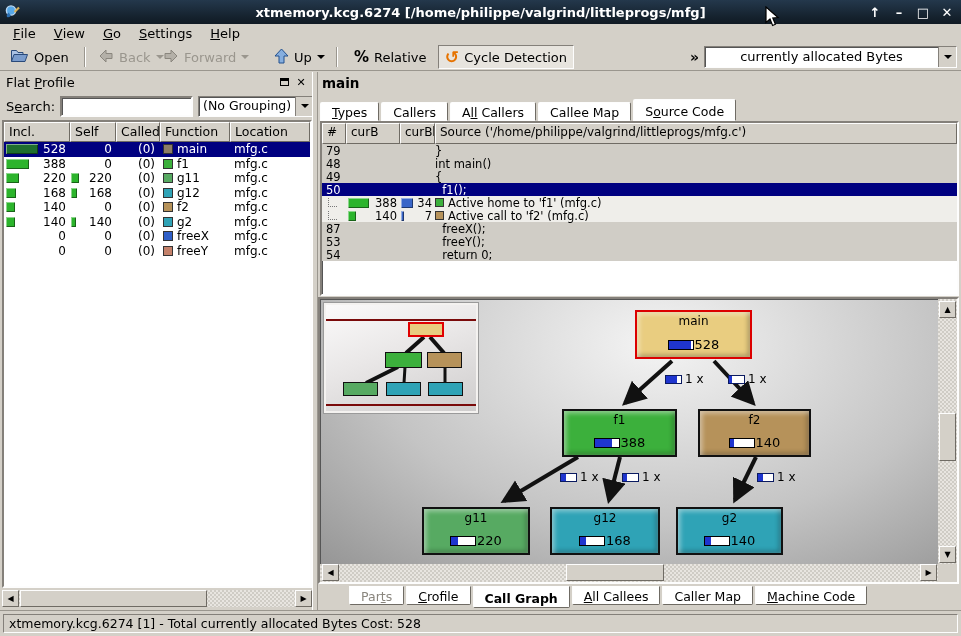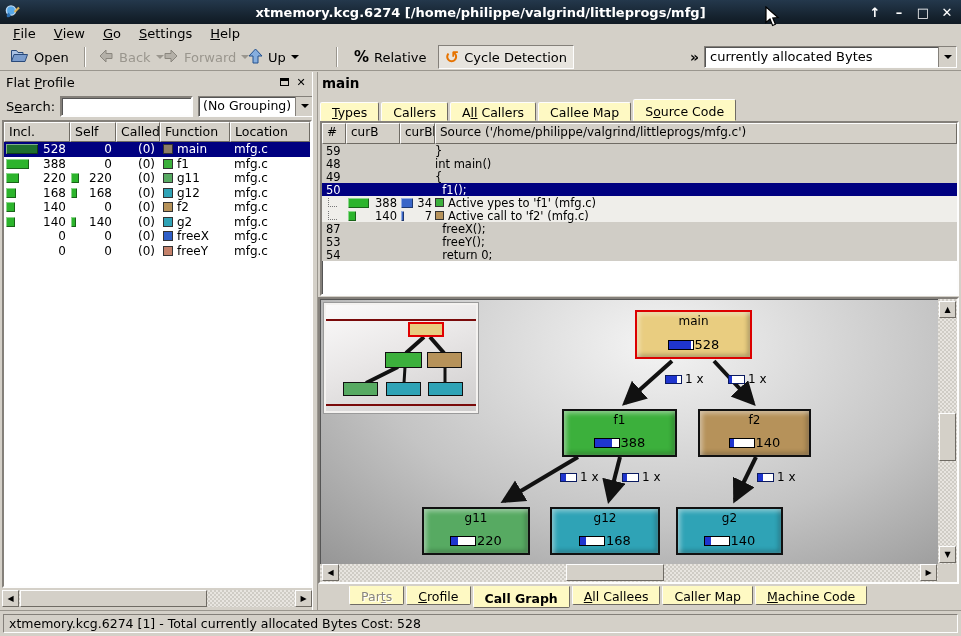--- a/index.html
+++ b/index.html
@@ -28,21 +28,21 @@
   .tbtn { position:absolute; top:2px; height:24px; display:flex; align-items:center; gap:5px; padding:0 6px; }
   .tsep { position:absolute; top:4px; width:2px; height:20px; border-left:1px solid #9a968e; border-right:1px solid #fff; }
   .disab { color:#9a968e; }
   .caret { width:0; height:0; border:4px solid transparent; border-top-color:#000; margin-top:4px; }
   .caret.gray { border-top-color:#9a968e; }
   .checked { background:#e7e4de; border:1px solid; border-color:#84807a #fdfdfd #fdfdfd #84807a; }
   .cycleglyph { color:#e67300; font-size:17px; font-weight:bold; line-height:17px; }
   .pct { font-weight:bold; font-size:15px; }
   .overflow { font-weight:bold; font-size:14px; }
   .combo { position:absolute; display:flex; background:#fff; border:1px solid; border-color:#84807a #fdfdfd #fdfdfd #84807a; box-shadow:inset 1px 1px 0 #555; }
-  .combo .val { flex:1; padding:2px 5px; white-space:nowrap; overflow:hidden; }
+  .combo .val { flex:1; padding:2px 5px; white-space:nowrap; overflow:hidden;text-align:center; }
   .combo .arrowbtn { width:18px; background:#d4d0c8; border-left:1px solid #84807a; display:flex; align-items:center; justify-content:center; }
 
   
   .dockhead { left:2px; top:72px; width:310px; height:20px; display:flex; align-items:center; padding:0 4px; }
   .dockhead .title { flex:1; }
   .dockicon { width:14px; height:14px; display:flex; align-items:center; justify-content:center; font-size:11px; margin-left:3px; }
   .floatglyph { width:9px; height:8px; border:1px solid #000; border-top-width:3px; }
   .searchrow { left:2px; top:94px; width:310px; height:24px; display:flex; align-items:center; gap:5px; padding:0 4px; }
   .searchrow input { width:133px; height:21px; border:2px solid; border-color:#84807a #fdfdfd #fdfdfd #84807a; box-shadow:inset 1px 1px 0 #555; font:12px "DejaVu Sans",sans-serif; padding:0 3px; background:#fff; }
   .grpcombo { width:117px; height:21px; }
@@ -66,21 +66,21 @@
   .fpscroll { left:2px; top:590px; width:310px; height:17px; }
 
   
   .sb { background:#d4d0c8; background-image:conic-gradient(#e8e5e0 25%,#cfccc5 0 50%,#e8e5e0 0 75%,#cfccc5 0); background-size:4px 4px; position:absolute; }
   .sbbtn { position:absolute; background:#d4d0c8; border:1px solid; border-color:#fdfdfd #6f6b64 #6f6b64 #fdfdfd; display:flex; align-items:center; justify-content:center; font-size:8px; color:#000; }
   .sbthumb { position:absolute; background:#d4d0c8; border:1px solid; border-color:#fdfdfd #6f6b64 #6f6b64 #fdfdfd; }
 
   
   .fnheader { left:322px; top:75px; font-weight:bold; font-size:13.5px; }
   .tabbar { left:320px; top:99px; height:22px; display:flex; align-items:flex-end; }
-  .tab { background:#fef9c3; border:1px solid; border-color:#fdfdfd #6f6b64 transparent #fdfdfd; padding:2px 11px 3px; height:19px; font-size:12.5px; white-space:nowrap; margin-right:2px; border-radius:2px 2px 0 0; }
+  .tab { background:#ffffff; border:1px solid; border-color:#fdfdfd #6f6b64 transparent #fdfdfd; padding:2px 11px 3px; height:19px; font-size:12.5px; white-space:nowrap; margin-right:2px; border-radius:2px 2px 0 0; }
   .tab.active { height:22px; padding-top:4px; font-weight:normal; position:relative; z-index:3; }
   .tab u { text-decoration:underline; }
   .tab.disabled { color:#8a867e; text-shadow:1px 1px 0 #fff;margin-left:29px; }
   .tabbar.bottom { top:586px; align-items:flex-start; }
   .tabbar.bottom .tab { border-color:transparent #6f6b64 #6f6b64 #fdfdfd; border-radius:0 0 2px 2px; }
   .tabbar.bottom .tab.active { height:22px;font-weight:bold; }
 
   
   .srcframe { left:320px; top:121px; width:639px; height:175px; background:#fff; border:2px solid; border-color:#84807a #fdfdfd #fdfdfd #84807a; box-shadow:inset 1px 1px 0 #555; }
   .srchead { display:flex; height:21px; }
@@ -190,21 +190,21 @@
       <span>Back</span>
         <span class="caret gray"></span>
     </span>
     <span class="tbtn disab" style="left:157px">
       <span><svg width="16" height="14" viewBox="0 0 16 14">
             <path d="M8 1 L14 7 L8 13 L8 9.5 L2 9.5 L2 4.5 L8 4.5 Z" fill="#b4b0a8" stroke="#8a867e"></path>
           </svg></span>
       <span>Forward</span>
         <span class="caret gray"></span>
     </span>
-    <span class="tbtn" style="left:242px">
+    <span class="tbtn" style="left:268px">
       <span><svg width="15" height="16" viewBox="0 0 15 16">
             <path d="M7.5 1 L14 8 L10 8 L10 15 L5 15 L5 8 L1 8 Z" fill="#86aede" stroke="#23508e"></path>
           </svg></span>
       <span>Up</span>
         <span class="caret"></span>
     </span>
     <span class="tsep" style="left:336px"></span>
     <span class="tbtn" style="left:348px">
       <span class="pct">%</span>
       <span>Relative</span>
@@ -431,21 +431,21 @@
   </div>
 
   <div class="abs srcframe">
     <div class="srchead">
       <span class="hc" style="width:24px">#</span>
       <span class="hc" style="width:54px">curB</span>
       <span class="hc" style="width:35px">curBk</span>
       <span class="hc" style="flex:1">Source ('/home/philippe/valgrind/littleprogs/mfg.c')</span>
     </div>
     <div class="srow">
-        <span class="sc-num">59</span>
+        <span class="sc-num">79</span>
         <span class="sc-curb"></span>
         <span class="sc-curbk"></span>
         <span class="sc-code"><span class="txt">}</span></span>
       </div>
     <div class="srow">
         <span class="sc-num">48</span>
         <span class="sc-curb"></span>
         <span class="sc-curbk"></span>
         <span class="sc-code"><span class="txt">int main()</span></span>
       </div>
@@ -468,21 +468,21 @@
             <i style="width: 82%; background: rgb(44, 180, 44);"></i>
           </span>
           <span class="snum">388</span>
         </span>
       <span class="sc-curbk">
           <span class="track tr-ck">
             <i style="width: 75%; background: rgb(58, 102, 200);"></i>
           </span>
           <span class="snum">34</span>
         </span>
-      <span class="sc-code"><i class="chip sm" style="background: rgb(60, 176, 60);"></i><span class="txt">Active ypes to 'f1' (mfg.c)</span></span>
+      <span class="sc-code"><i class="chip sm" style="background: rgb(60, 176, 60);"></i><span class="txt">Active home to 'f1' (mfg.c)</span></span>
     </div>
     <div class="srow annot">
       <span class="sc-num"><i class="treeglyph"></i></span>
       <span class="sc-curb">
           <span class="track tr-cb">
             <i style="width: 30%; background: rgb(44, 180, 44);"></i>
           </span>
           <span class="snum">140</span>
         </span>
       <span class="sc-curbk">

